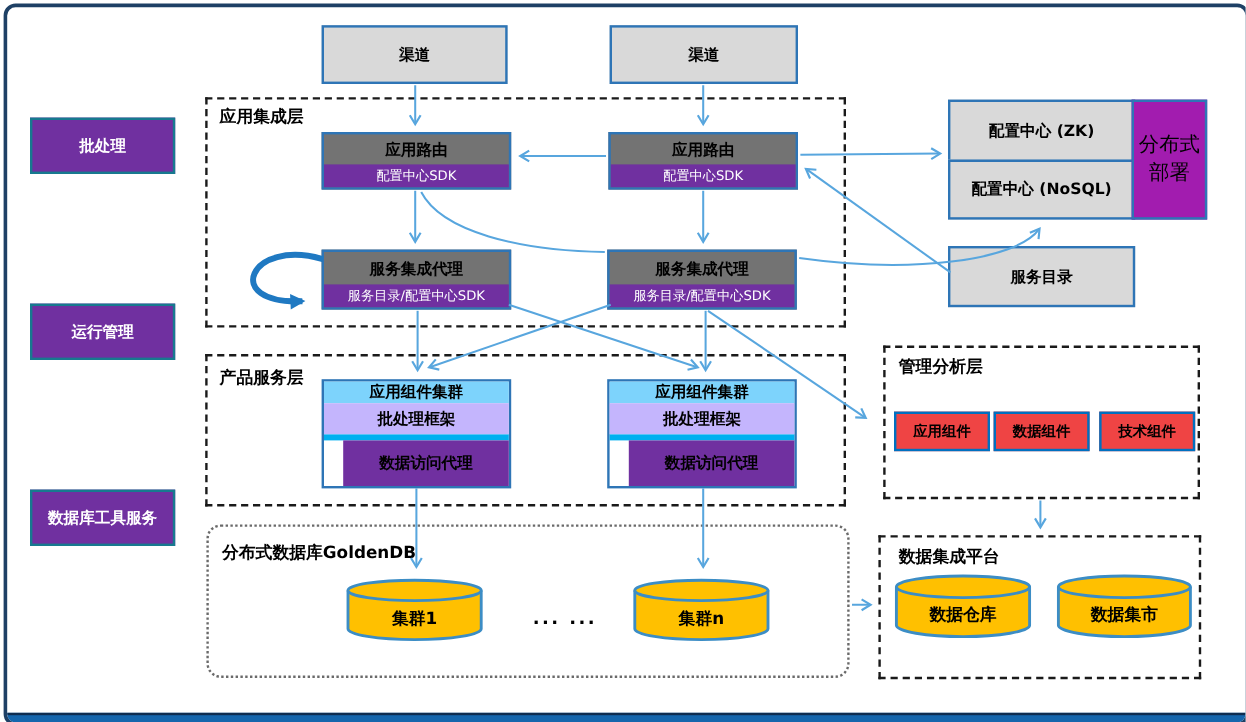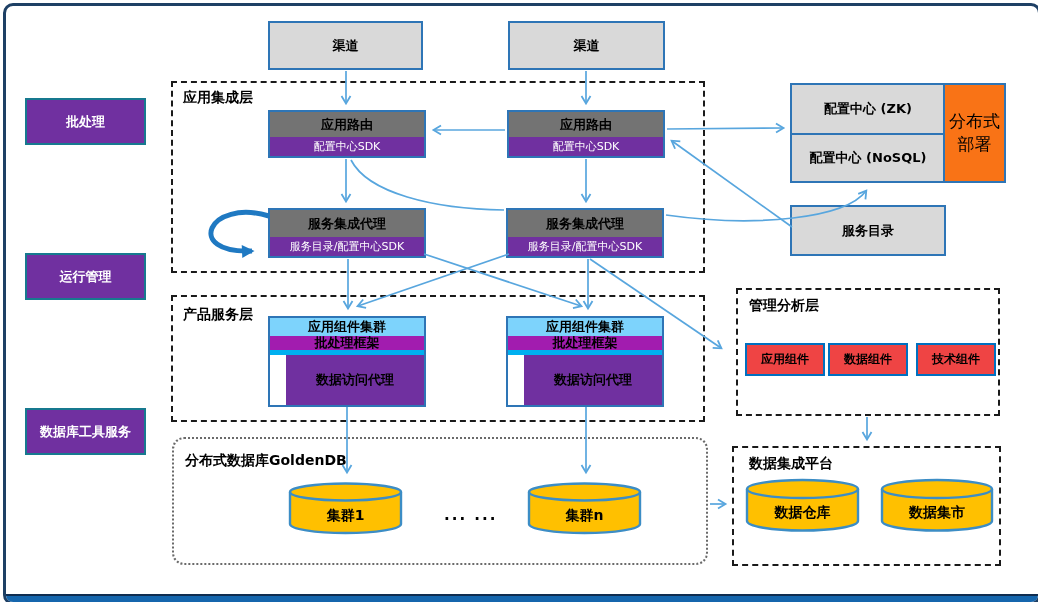--- a/index.html
+++ b/index.html
@@ -24,30 +24,30 @@
   
   .compound{border:2.5px solid #2E75B6;background:#737373;display:flex;flex-direction:column;}
   .compound-title{flex:1;display:flex;align-items:center;justify-content:center;font-weight:bold;font-size:13px;color:#000;}
   .compound-sdk{height:19px;background:#7030A0;color:#fff;font-size:11px;font-weight:normal;
                 display:flex;align-items:center;justify-content:center;white-space:nowrap;}
 
   
   .stack{border:2.5px solid #2E75B6;display:flex;flex-direction:column;}
   .stack .sec{display:flex;align-items:center;justify-content:center;font-weight:bold;font-size:13px;color:#000;}
   .sec-cluster{height:18px;background:#7dd3fc;}
-  .sec-frame{height:14px;background:#a21caf;}
+  .sec-frame{height:26px;background:#c4b5fd;}
   .sec-div{height:5px;background:#00B0F0;}
   .sec-proxy{flex:1;background:#7030A0;margin-left:16px;}
 
   
   .comp{background:#ef4444;border:2px solid #0070C0;display:flex;align-items:center;justify-content:center;
         font-weight:bold;font-size:12px;color:#000;}
 
   
-  .deploy-box{background:#f97316;border:2.5px solid #2E75B6;display:flex;align-items:center;justify-content:center;
+  .deploy-box{background:#a21caf;border:2.5px solid #2E75B6;display:flex;align-items:center;justify-content:center;
               font-size:17px;color:#000;text-align:center;line-height:1.35;}
 
   
   .cyl{pointer-events:none;}
   .cyl .lbl{position:absolute;left:0;right:0;top:16px;bottom:0;display:flex;align-items:center;justify-content:center;
             font-weight:bold;font-size:14px;color:#000;}
   .ellipsis{font-weight:bold;font-size:15px;color:#000;letter-spacing:2px;white-space:nowrap;}
 
   .overlay{position:absolute;left:0;top:0;pointer-events:none;z-index:6;}
   .node{z-index:3;}

